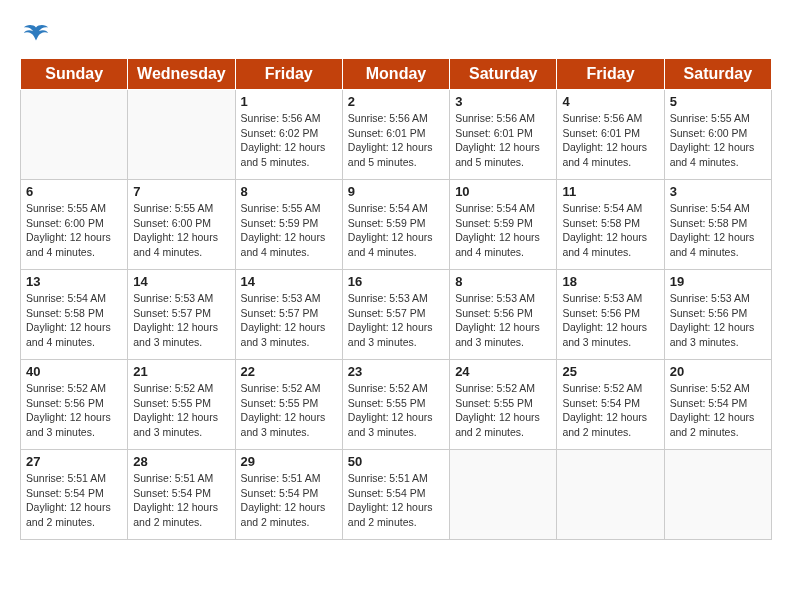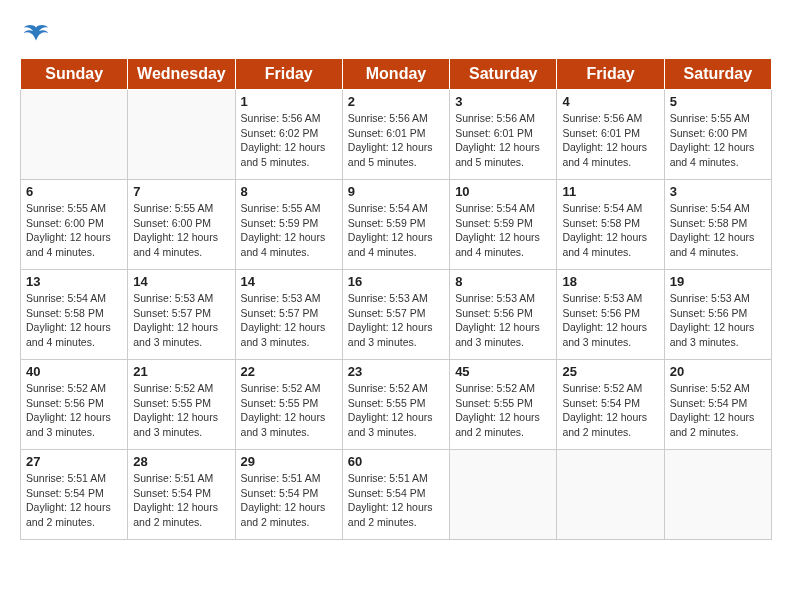--- a/index.html
+++ b/index.html
@@ -208,21 +208,21 @@
           </td>
           <td>
             <span class="day-number">22</span>
             <div class="day-info">Sunrise: 5:52 AM<br>Sunset: 5:55 PM<br>Daylight: 12 hours<br>and 3 minutes.</div>
           </td>
           <td>
             <span class="day-number">23</span>
             <div class="day-info">Sunrise: 5:52 AM<br>Sunset: 5:55 PM<br>Daylight: 12 hours<br>and 3 minutes.</div>
           </td>
           <td>
-            <span class="day-number">45</span>
+            <span class="day-number">24</span>
             <div class="day-info">Sunrise: 5:52 AM<br>Sunset: 5:55 PM<br>Daylight: 12 hours<br>and 2 minutes.</div>
           </td>
           <td>
             <span class="day-number">25</span>
             <div class="day-info">Sunrise: 5:52 AM<br>Sunset: 5:54 PM<br>Daylight: 12 hours<br>and 2 minutes.</div>
           </td>
           <td>
             <span class="day-number">20</span>
             <div class="day-info">Sunrise: 5:52 AM<br>Sunset: 5:54 PM<br>Daylight: 12 hours<br>and 2 minutes.</div>
           </td>
@@ -234,21 +234,21 @@
           </td>
           <td>
             <span class="day-number">28</span>
             <div class="day-info">Sunrise: 5:51 AM<br>Sunset: 5:54 PM<br>Daylight: 12 hours<br>and 2 minutes.</div>
           </td>
           <td>
             <span class="day-number">29</span>
             <div class="day-info">Sunrise: 5:51 AM<br>Sunset: 5:54 PM<br>Daylight: 12 hours<br>and 2 minutes.</div>
           </td>
           <td>
-            <span class="day-number">60</span>
+            <span class="day-number">50</span>
             <div class="day-info">Sunrise: 5:51 AM<br>Sunset: 5:54 PM<br>Daylight: 12 hours<br>and 2 minutes.</div>
           </td>
           <td class="empty"></td>
           <td class="empty"></td>
           <td class="empty"></td>
         </tr>
       </tbody>
   </table>
 </div>
 

